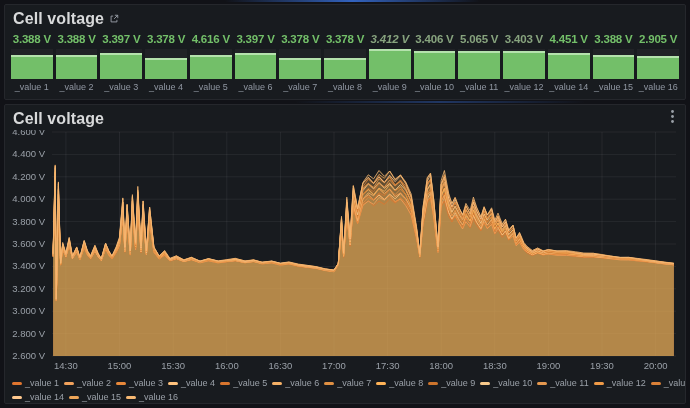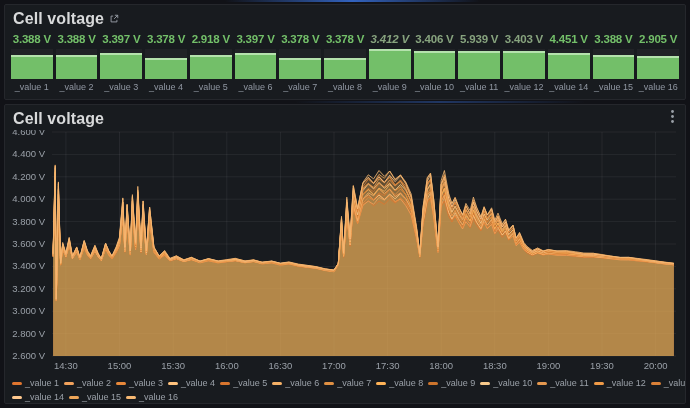--- a/index.html
+++ b/index.html
@@ -69,21 +69,21 @@
           <div class="cell-label">_value 3</div>
         </div>
         <div class="cell">
           <div class="cell-value" style="color: rgb(115, 191, 105);">3.378 V</div>
           <div class="cell-gauge">
             <div class="cell-bar" style="height: 65%; background: rgb(115, 191, 105); border-top: 2px solid rgb(181, 226, 173);"></div>
           </div>
           <div class="cell-label">_value 4</div>
         </div>
         <div class="cell">
-          <div class="cell-value" style="color: rgb(115, 191, 105);">2.918 V</div>
+          <div class="cell-value" style="color: rgb(115, 191, 105);">4.616 V</div>
           <div class="cell-gauge">
             <div class="cell-bar" style="height: 75%; background: rgb(115, 191, 105); border-top: 2px solid rgb(181, 226, 173);"></div>
           </div>
           <div class="cell-label">_value 5</div>
         </div>
         <div class="cell">
           <div class="cell-value" style="color: rgb(115, 191, 105);">3.397 V</div>
           <div class="cell-gauge">
             <div class="cell-bar" style="height: 81%; background: rgb(115, 191, 105); border-top: 2px solid rgb(181, 226, 173);"></div>
           </div>
@@ -111,21 +111,21 @@
           <div class="cell-label">_value 9</div>
         </div>
         <div class="cell">
           <div class="cell-value" style="color: rgb(135, 163, 126);">3.406 V</div>
           <div class="cell-gauge">
             <div class="cell-bar" style="height: 88%; background: rgb(115, 191, 105); border-top: 2px solid rgb(181, 226, 173);"></div>
           </div>
           <div class="cell-label">_value 10</div>
         </div>
         <div class="cell">
-          <div class="cell-value" style="color: rgb(135, 163, 126);">5.939 V</div>
+          <div class="cell-value" style="color: rgb(135, 163, 126);">5.065 V</div>
           <div class="cell-gauge">
             <div class="cell-bar" style="height: 87%; background: rgb(115, 191, 105); border-top: 2px solid rgb(181, 226, 173);"></div>
           </div>
           <div class="cell-label">_value 11</div>
         </div>
         <div class="cell">
           <div class="cell-value" style="color: rgb(135, 163, 126);">3.403 V</div>
           <div class="cell-gauge">
             <div class="cell-bar" style="height: 86%; background: rgb(115, 191, 105); border-top: 2px solid rgb(181, 226, 173);"></div>
           </div>

